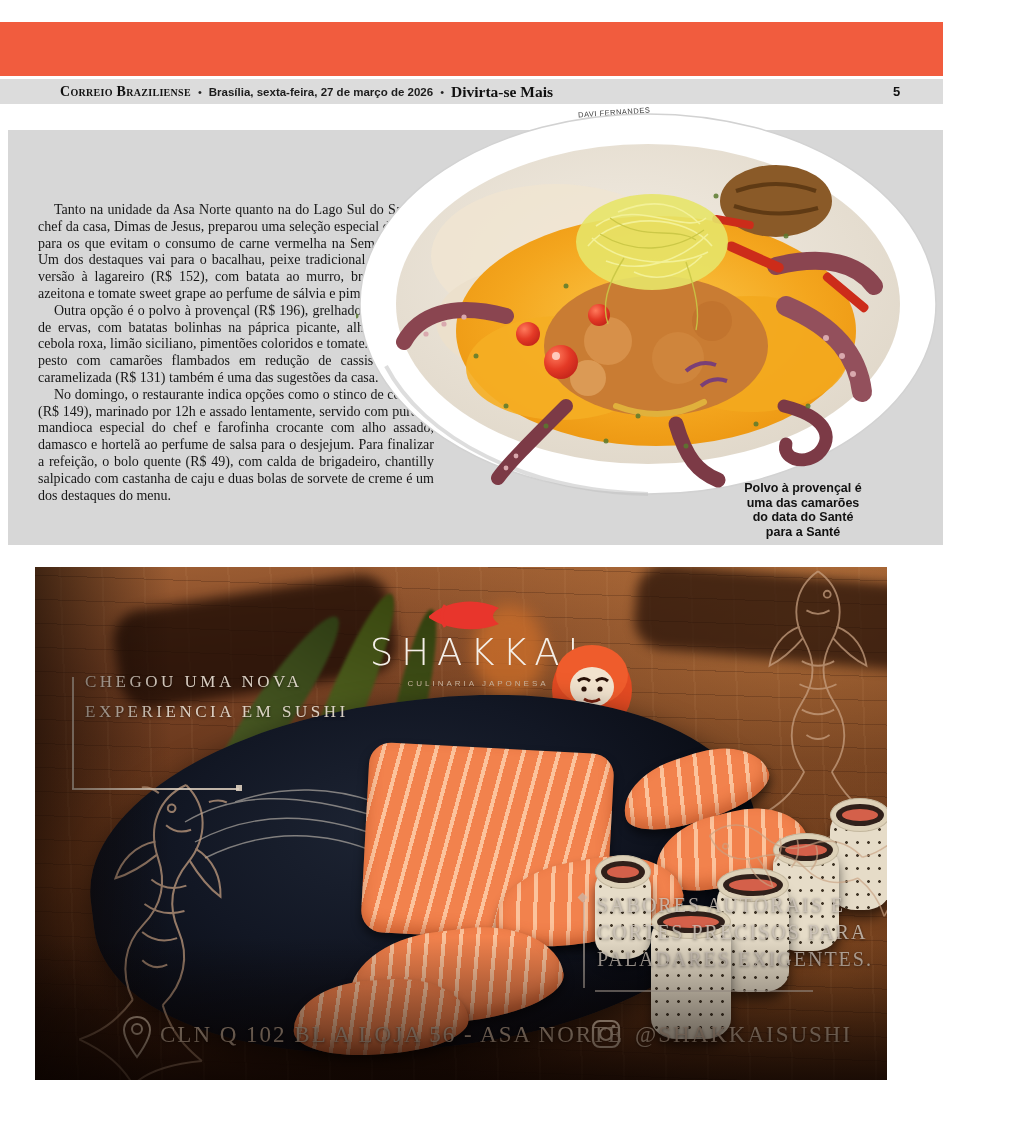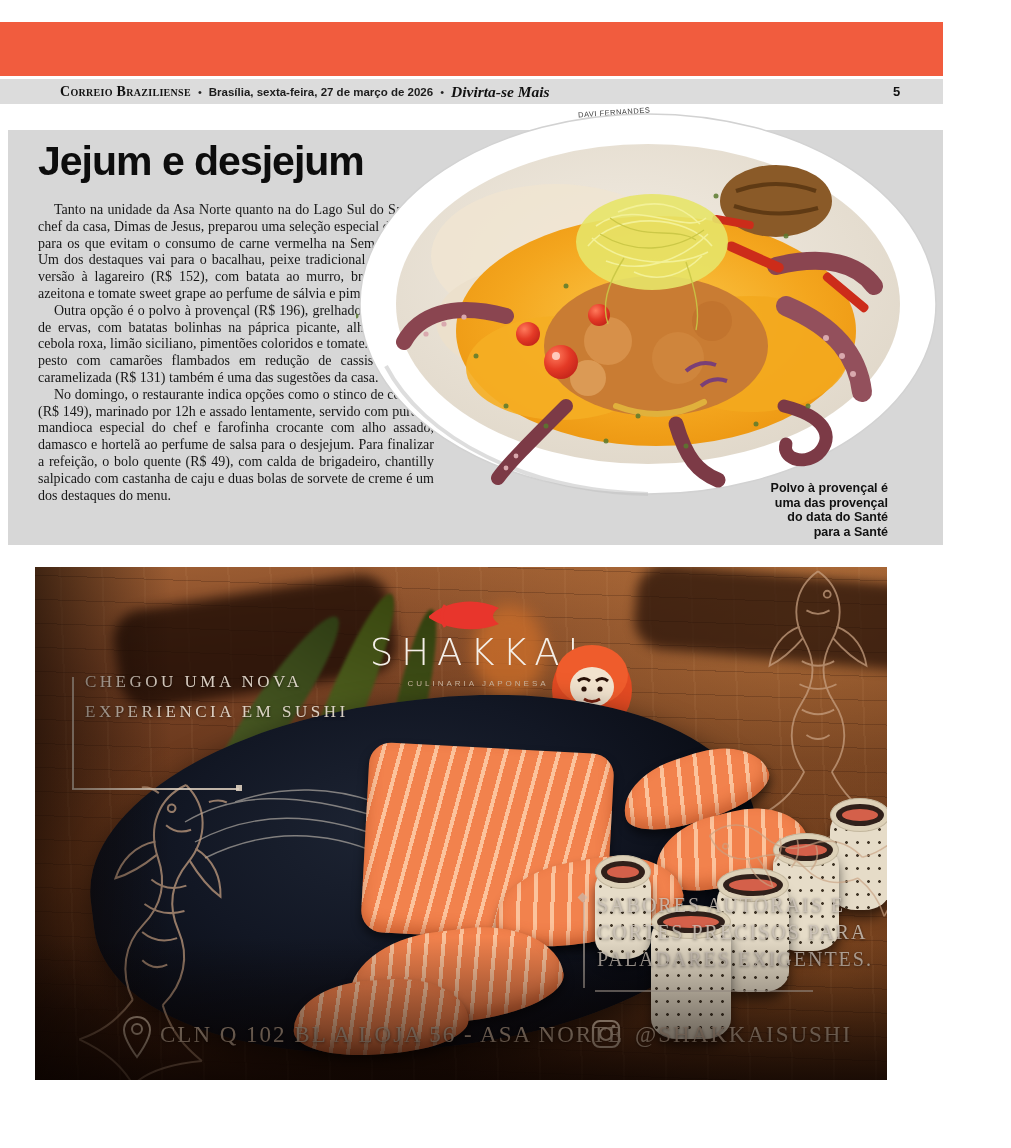--- a/index.html
+++ b/index.html
@@ -6,33 +6,33 @@
   body { background:#fff; font-family:"Liberation Sans", sans-serif; }
   .page { position:relative; width:1011px; height:1148px; background:#ffffff; overflow:hidden; margin:0 auto; }
 
   
   .top-orange-bar { position:absolute; left:0; top:22px; width:943px; height:54px; background:#f15c3e; }
   .header-bar { position:absolute; left:0; top:79px; width:943px; height:25px; background:#dcdcdc;
                 display:flex; align-items:center; padding-left:60px; }
   .masthead { font-family:"Liberation Serif", serif; font-weight:bold; font-variant:small-caps; font-size:14px; color:#111; letter-spacing:.3px; }
   .hdr-bullet { font-size:11px; color:#222; margin:0 7px; }
   .dateline { font-weight:bold; font-size:11.5px; color:#1c1c1c; }
-  .section-name { font-family:"Liberation Serif", serif; font-weight:bold; font-style:italic; font-size:15.5px; color:#111; }
+  .section-name { font-family:"Liberation Serif", serif; font-weight:bold; font-size:15.5px; color:#111; }
   .page-number { position:absolute; left:893px; top:84px; font-weight:bold; font-size:13px; color:#111; }
 
   
   .article-box { position:absolute; left:8px; top:130px; width:935px; height:415px; background:#d7d7d7; }
   .headline { position:absolute; left:30px; top:8px; font-size:41px; font-weight:bold; letter-spacing:-1px; color:#0d0d0d; }
   .body-copy { position:absolute; left:30px; top:72px; width:396px;
                font-family:"Liberation Serif", serif; font-size:14px; line-height:16.8px;
                text-align:justify; color:#161616; }
   .body-copy p { text-indent:16px; }
   .photo-credit { position:absolute; left:570px; top:-22px; font-size:7.5px; letter-spacing:.5px; color:#3c3c3c; transform:rotate(-4deg); }
   .photo-figure { position:absolute; left:348px; top:-24px; width:585px; height:392px; }
-  .caption { position:absolute; right:55px; top:351px; width:170px; text-align:right;
+  .caption { position:absolute; right:55px; top:351px; width:170px; text-align:center;
              font-size:12.5px; line-height:14.5px; font-weight:bold; color:#111; }
 
   
   .ad { position:absolute; left:35px; top:567px; width:852px; height:513px; overflow:hidden;
         background:
           radial-gradient(ellipse at 90% 10%, rgba(240,160,80,.40), transparent 42%),
           radial-gradient(ellipse at 94% 80%, rgba(215,125,55,.45), transparent 38%),
           radial-gradient(ellipse at 0% 60%, rgba(200,110,50,.28), transparent 32%),
           linear-gradient(175deg, #a06034 0%, #7c4526 18%, #5e3118 46%, #3d1e0e 76%, #281107 100%); }
   .ad .planks { position:absolute; inset:0;
@@ -121,21 +121,20 @@
   <div class="header-bar">
     <span class="masthead">Correio Braziliense</span>
     <span class="hdr-bullet">•</span>
     <span class="dateline">Brasília, sexta-feira, 27 de março de 2026</span>
     <span class="hdr-bullet">•</span>
     <span class="section-name">Divirta-se Mais</span>
   </div>
   <div class="page-number">5</div>
 
   <div class="article-box">
-    <h1 class="headline">Jejum e desjejum</h1>
 
     <div class="body-copy">
       <p>Tanto na unidade da Asa Norte quanto na do Lago Sul do Santé, o chef da casa, Dimas de Jesus, preparou uma seleção especial de pratos para os que evitam o consumo de carne vermelha na Semana Santa. Um dos destaques vai para o bacalhau, peixe tradicional da data, na versão à lagareiro (R$ 152), com batata ao murro, brócolis, alho, azeitona e tomate sweet grape ao perfume de sálvia e pimenta rosa.</p>
       <p>Outra opção é o polvo à provençal (R$ 196), grelhado na manteiga de ervas, com batatas bolinhas na páprica picante, alho confitado, cebola roxa, limão siciliano, pimentões coloridos e tomate. O risoto ao pesto com camarões flambados em redução de cassis e cebola caramelizada (R$ 131) também é uma das sugestões da casa.</p>
       <p>No domingo, o restaurante indica opções como o stinco de cordeiro (R$ 149), marinado por 12h e assado lentamente, servido com purê de mandioca especial do chef e farofinha crocante com alho assado, damasco e hortelã ao perfume de salsa para o desjejum. Para finalizar a refeição, o bolo quente (R$ 49), com calda de brigadeiro, chantilly salpicado com castanha de caju e duas bolas de sorvete de creme é um dos destaques do menu.</p>
     </div>
 
     <div class="photo-credit">DAVI FERNANDES</div>
 
     <svg class="photo-figure" viewBox="0 0 585 392">
@@ -225,21 +224,21 @@
           <circle cx="430" cy="130" r="2.5"></circle>
           <circle cx="360" cy="90" r="2.5"></circle>
         <circle cx="480, " cy="210" r="2.5"></circle>
           <circle cx="282" cy="310" r="2.5"></circle>
           <circle cx="210" cy="180" r="2.5"></circle>
       </g>
     </svg>
 
     <div class="caption">
       <div>Polvo à provençal é</div>
-      <div>uma das provençal</div>
+      <div>uma das camarões</div>
       <div>do data do Santé</div>
       <div>para a Santé</div>
     </div>
   </div>
 
   <div class="ad">
     <div class="planks"></div>
 
     <div class="prop prop-dish-left"></div>
     <div class="prop prop-dish-right"></div>

